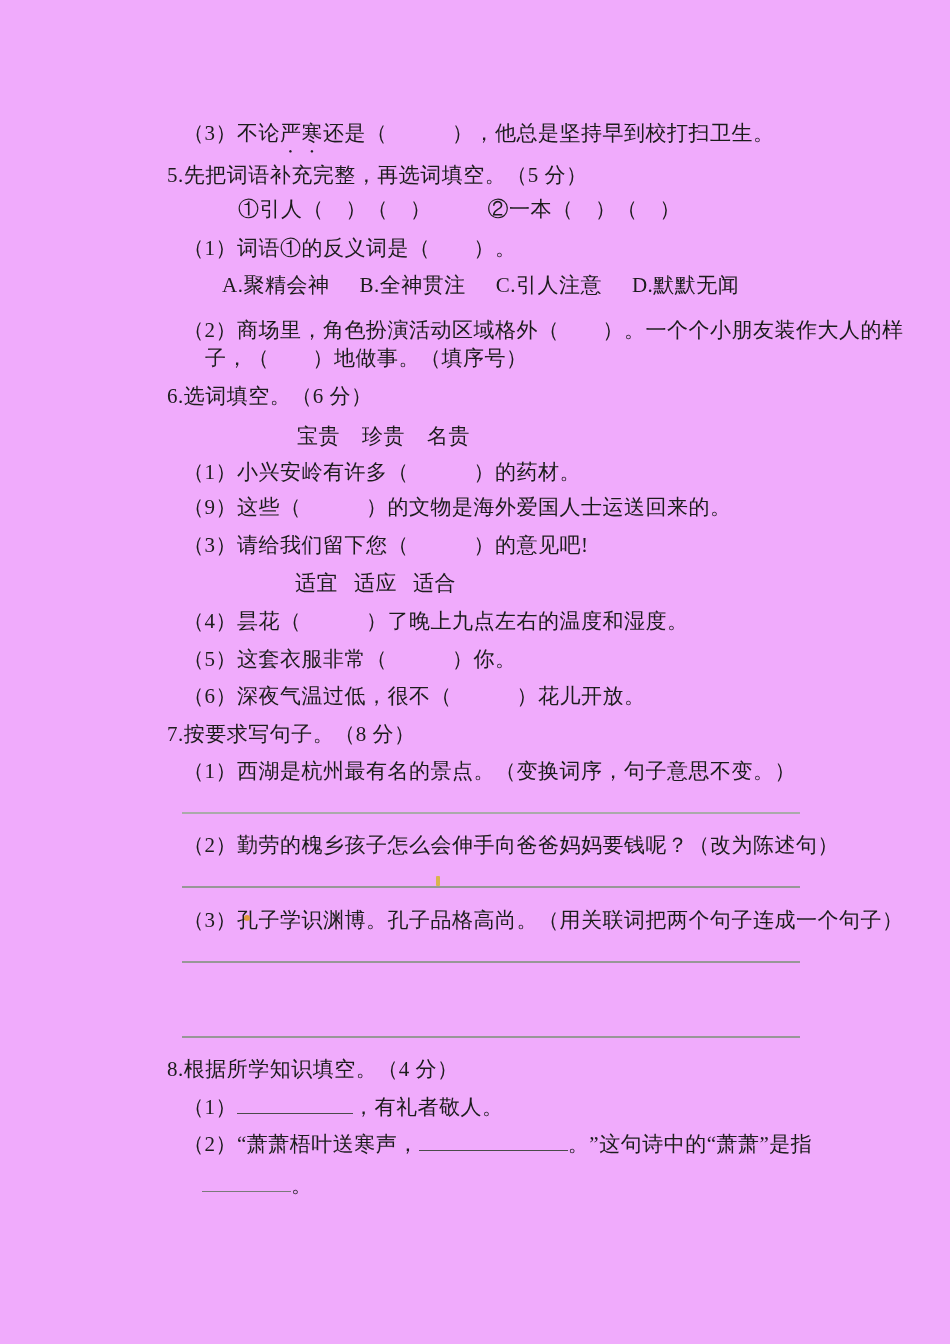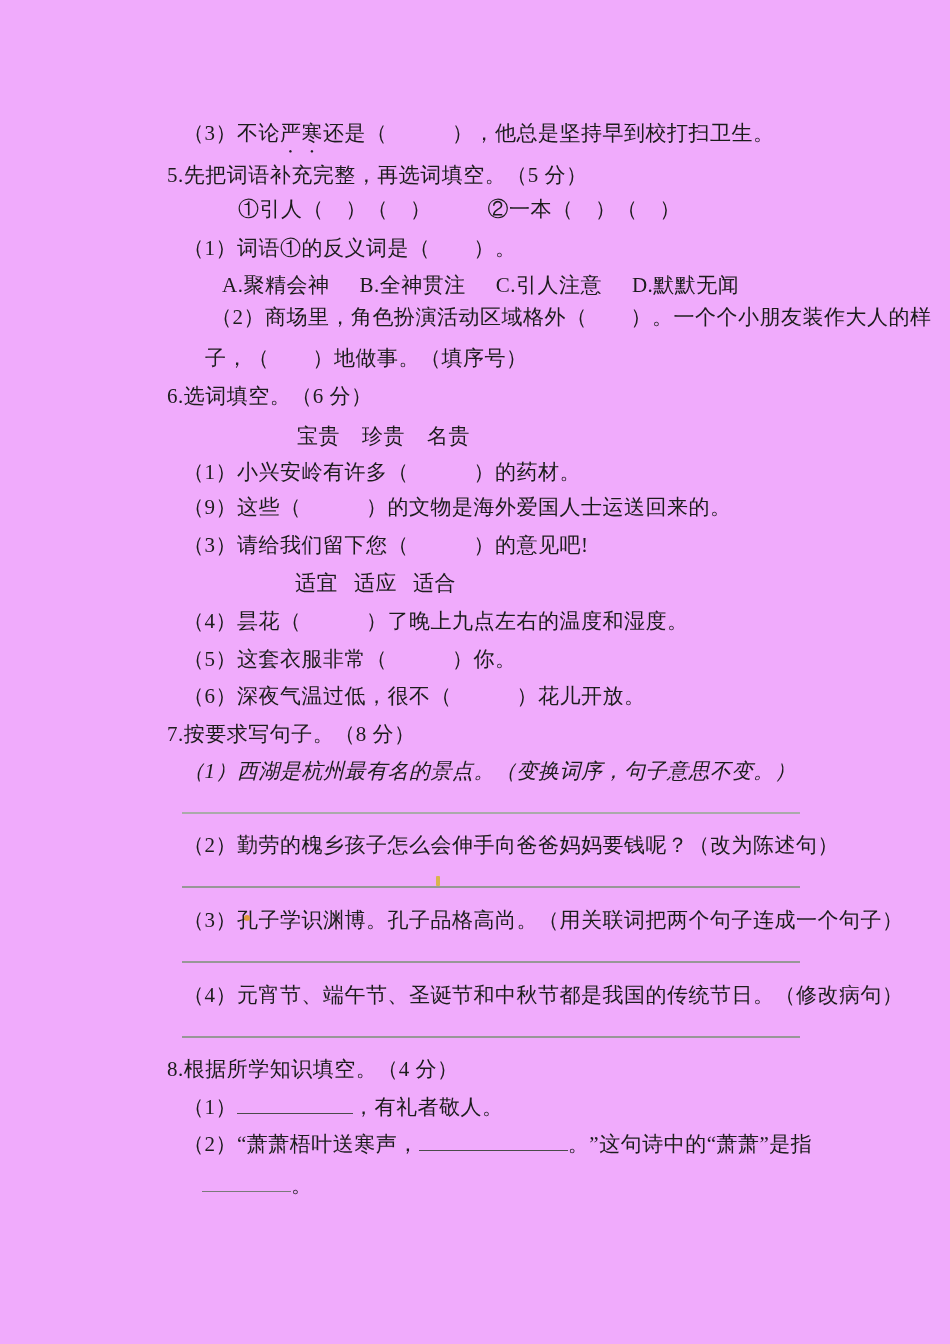--- a/index.html
+++ b/index.html
@@ -79,21 +79,21 @@
 
   <div class="line" style="left:183px;top:235px;">（1）词语①的反义词是（　　）。</div>
 
   <div class="line row" style="left:222px;top:272px;gap:30px;">
     <span>A.聚精会神</span>
     <span>B.全神贯注</span>
     <span>C.引人注意</span>
     <span>D.默默无闻</span>
   </div>
 
-  <div class="line" style="left:183px;top:304px;margin-left:28px;">（2）商场里，角色扮演活动区域格外（　　）。一个个小朋友装作大人的样</div>
+  <div class="line" style="left:183px;top:317px;">（2）商场里，角色扮演活动区域格外（　　）。一个个小朋友装作大人的样</div>
   <div class="line" style="left:205px;top:345px;">子，（　　）地做事。（填序号）</div>
 
   <div class="line" style="left:167px;top:383px;">6.选词填空。（6 分）</div>
 
   <div class="line row" style="left:297px;top:423px;gap:22px;">
     <span>宝贵</span>
     <span>珍贵</span>
     <span>名贵</span>
   </div>
 
@@ -106,30 +106,29 @@
     <span>适应</span>
     <span>适合</span>
   </div>
 
   <div class="line" style="left:183px;top:608px;">（4）昙花（　　　）了晚上九点左右的温度和湿度。</div>
   <div class="line" style="left:183px;top:646px;">（5）这套衣服非常（　　　）你。</div>
   <div class="line" style="left:183px;top:683px;">（6）深夜气温过低，很不（　　　）花儿开放。</div>
 
   <div class="line" style="left:167px;top:721px;">7.按要求写句子。（8 分）</div>
 
-  <div class="line" style="left:183px;top:758px;font-style:italic;">（1）西湖是杭州最有名的景点。（变换词序，句子意思不变。）</div>
+  <div class="line" style="left:183px;top:758px;">（1）西湖是杭州最有名的景点。（变换词序，句子意思不变。）</div>
   <div class="rule" style="top:812px;background:#aaaaaa;"></div>
 
   <div class="line" style="left:183px;top:832px;">（2）勤劳的槐乡孩子怎么会伸手向爸爸妈妈要钱呢？（改为陈述句）</div>
   <div class="rule" style="top:886px;"></div>
 
   <div class="line" style="left:183px;top:907px;">（3）孔子学识渊博。孔子品格高尚。（用关联词把两个句子连成一个句子）</div>
   <div class="rule" style="top:961px;"></div>
 
-  <div class="line" style="left:183px;top:982px;">（4）元宵节、端午节、圣诞节和中秋节都是我国的传统节日。（修改病句）</div>
   <div class="rule" style="top:1036px;"></div>
 
   <div class="line" style="left:167px;top:1056px;">8.根据所学知识填空。（4 分）</div>
 
   <div class="line" style="left:183px;top:1094px;">
     <span>（1）</span><span class="blank w116"></span><span>，有礼者敬人。</span>
   </div>
 
   <div class="line" style="left:183px;top:1131px;">
     <span>（2）“萧萧梧叶送寒声，</span><span class="blank w149"></span><span>。”这句诗中的“萧萧”是指</span>

